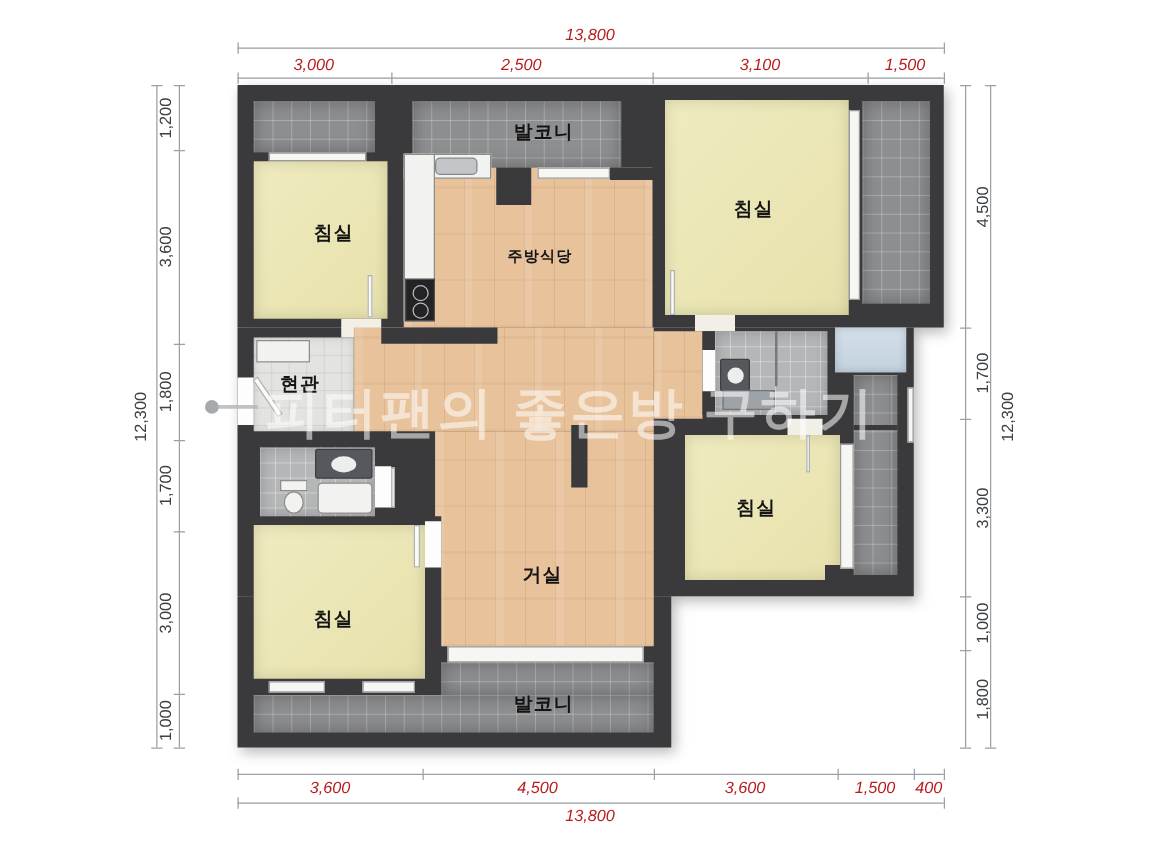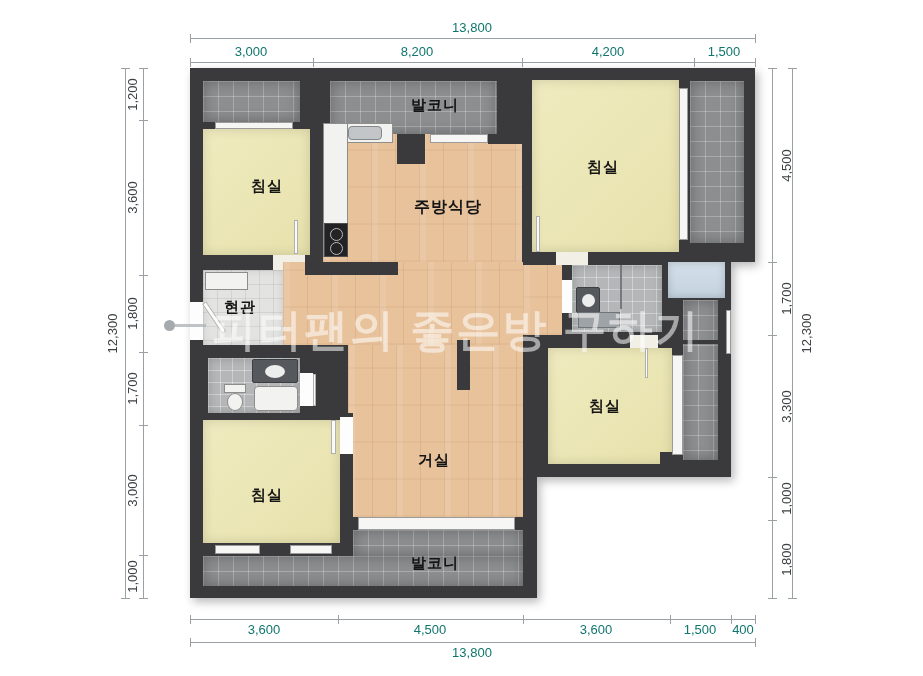--- a/index.html
+++ b/index.html
@@ -34,21 +34,21 @@
   .fixt-dark{position:absolute;background:#55595e;border:1px solid #3c3f42;box-sizing:border-box;border-radius:2px;}
   .fixt-white{position:absolute;background:#f2f2f0;border:1px solid #8d8d8b;box-sizing:border-box;}
   
   .rlabel{position:absolute;font-weight:bold;font-size:15px;color:#141414;text-align:center;
     width:90px;letter-spacing:1px;}
   
   .dl-h{position:absolute;height:1px;background:#9aa0a3;}
   .dl-v{position:absolute;width:1px;background:#9aa0a3;}
   .tkv{position:absolute;width:1px;height:9px;background:#9aa0a3;}
   .tkh{position:absolute;width:9px;height:1px;background:#9aa0a3;}
-  .dim{position:absolute;font-size:13px;color:#0f766e;width:60px;text-align:center;}
+  .dim{position:absolute;font-size:13px;color:#b91c1c;width:60px;text-align:center;font-style:italic;}
   .vdim{position:absolute;font-size:13px;color:#3e4144;width:56px;text-align:center;
     transform:rotate(-90deg);}
   
   .wmark{position:absolute;left:212px;top:301px;font-size:44px;font-weight:bold;
     color:rgba(255,255,255,.55);white-space:nowrap;letter-spacing:2px;pointer-events:none;z-index:50;}
   .wm-dot{position:absolute;left:164px;top:320px;width:11px;height:11px;border-radius:50%;
     background:rgba(150,155,158,.85);z-index:50;}
   .wm-line{position:absolute;left:174px;top:324px;width:32px;height:3px;
     background:rgba(175,180,183,.8);z-index:50;}
   .shadow-wrap{position:absolute;left:0;top:0;width:100%;height:100%;
@@ -57,22 +57,22 @@
 </head>
 <body>
 
 <div class="canvas">
 
   <div class="dim" style="left:442px;top:20px;">13,800</div>
   <div class="dl-h" style="left:190px;top:38px;width:565px;"></div>
   <div class="tkv" style="left:190px;top:34px;"></div>
   <div class="tkv" style="left:755px;top:34px;"></div>
   <div class="dim" style="left:221px;top:44px;">3,000</div>
-  <div class="dim" style="left:387px;top:44px;">8,200</div>
-  <div class="dim" style="left:578px;top:44px;">4,200</div>
+  <div class="dim" style="left:387px;top:44px;">2,500</div>
+  <div class="dim" style="left:578px;top:44px;">3,100</div>
   <div class="dim" style="left:694px;top:44px;">1,500</div>
   <div class="dl-h" style="left:190px;top:62px;width:565px;"></div>
   <div class="tkv" style="left:190px;top:58px;"></div>
   <div class="tkv" style="left:313px;top:58px;"></div>
   <div class="tkv" style="left:522px;top:58px;"></div>
   <div class="tkv" style="left:694px;top:58px;"></div>
   <div class="tkv" style="left:755px;top:58px;"></div>
 
   <div class="dl-h" style="left:190px;top:619px;width:565px;"></div>
   <div class="tkv" style="left:190px;top:615px;"></div>
@@ -213,21 +213,21 @@
     <div class="abs" style="left:150px;top:349px;width:13px;height:37px;background:#fdfdfd;"></div>
     <div class="leaf" style="left:141px;top:352px;width:5px;height:34px;"></div>
     <div class="sill" style="left:25px;top:477px;width:45px;height:9px;"></div>
     <div class="sill" style="left:100px;top:477px;width:42px;height:9px;"></div>
 
     <div class="tile-g" style="left:163px;top:462px;width:170px;height:26px;"></div>
     <div class="tile-g" style="left:13px;top:488px;width:320px;height:30px;"></div>
 
     <div class="rlabel" style="left:200px;top:28px;">발코니</div>
     <div class="rlabel" style="left:32px;top:109px;">침실</div>
-    <div class="rlabel" style="left:213px;top:129px;font-size:16px;">주방식당</div>
+    <div class="rlabel" style="left:197px;top:129px;font-size:12px;">주방식당</div>
     <div class="rlabel" style="left:368px;top:90px;">침실</div>
     <div class="rlabel" style="left:20px;top:230px;width:60px;">현관</div>
     <div class="rlabel" style="left:370px;top:329px;">침실</div>
     <div class="rlabel" style="left:199px;top:383px;">거실</div>
     <div class="rlabel" style="left:32px;top:418px;">침실</div>
     <div class="rlabel" style="left:200px;top:486px;">발코니</div>
   </div>
 
   <div class="wm-dot"></div>
   <div class="wm-line"></div>

